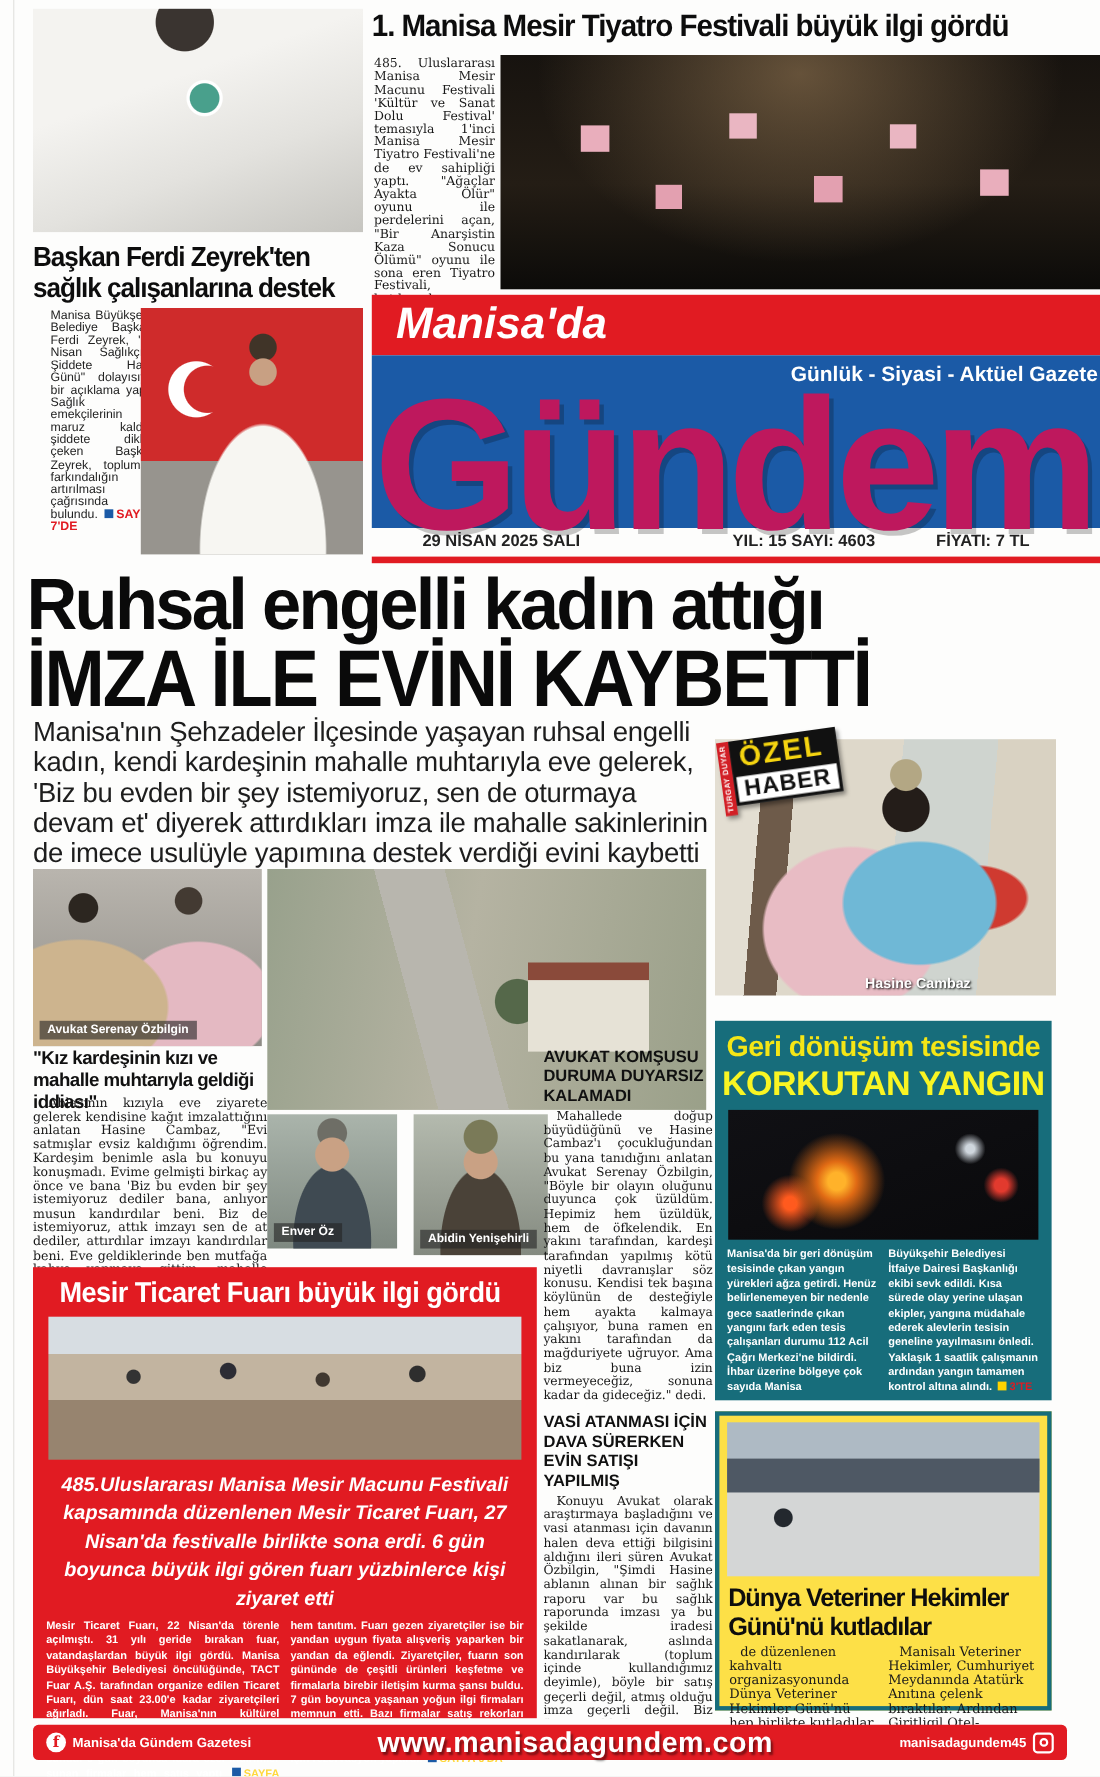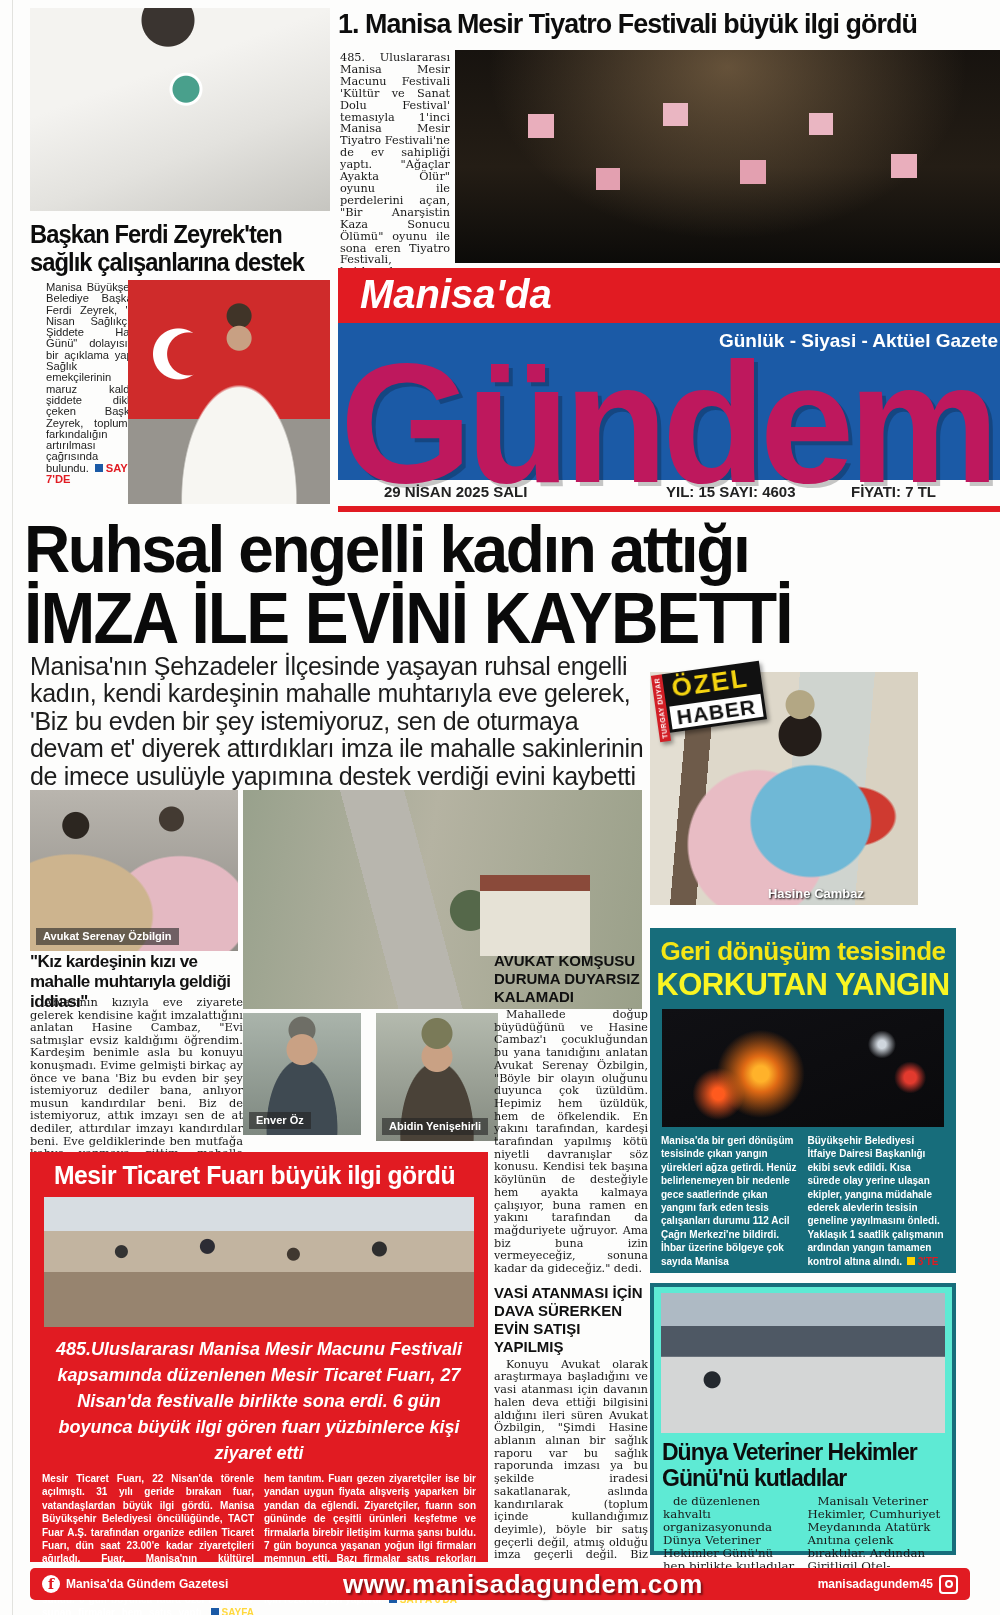--- a/index.html
+++ b/index.html
@@ -58,21 +58,21 @@
   .dateline .d3{position:absolute;right:64px;}
   .red-rule{left:338px;top:506px;width:662px;height:6px;background:#e11b22;}
 
   
   .hl1{left:24px;top:511px;font-weight:900;font-size:66px;letter-spacing:-2.5px;color:#0a0a0a;
     white-space:nowrap;transform:scaleX(.97);transform-origin:left;}
   .hl2{left:24px;top:576px;font-weight:900;font-size:73px;letter-spacing:-2px;color:#0a0a0a;
     white-space:nowrap;transform:scaleX(.90);transform-origin:left;}
   .lead{left:30px;top:653px;width:614px;font-size:25px;line-height:27.4px;letter-spacing:-.3px;color:#1d1d1d;}
 
-  .ph-hasine{left:650px;top:672px;width:268px;height:233px;
+  .ph-hasine{left:650px;top:672px;width:310px;height:233px;
     background:radial-gradient(circle at 56% 14%,#b3a784 0 14px,rgba(0,0,0,0) 15px),
       radial-gradient(circle at 56% 27%,#241d19 0 21px,rgba(0,0,0,0) 22px),
       radial-gradient(circle at 56% 30%,#c89c82 0 10px,rgba(0,0,0,0) 11px),
       radial-gradient(ellipse at 60% 64%,#6fb8d6 0 26%,rgba(0,0,0,0) 27%),
       radial-gradient(ellipse at 40% 74%,#e8bcc4 0 30%,rgba(0,0,0,0) 31%),
       radial-gradient(ellipse at 76% 62%,#cf3a30 0 14%,rgba(0,0,0,0) 15%),
       linear-gradient(95deg,#e3ded2 0 14%,#6e5b4a 14% 23%,#ded8ca 23% 52%,#cfd4cf 52% 78%,#d9d2c2 78% 100%);}
   .cap-hasine{position:absolute;left:44%;bottom:4px;color:#fff;font-weight:700;font-size:13px;
     text-shadow:1px 1px 2px #000;}
   .ozel{left:655px;top:668px;transform:rotate(-8deg);display:flex;align-items:stretch;
@@ -138,21 +138,21 @@
   .ph-fire{position:relative;margin:6px auto 0;width:282px;height:118px;
     background:radial-gradient(circle at 35% 55%,#ffb22a 0 8px,#e06a14 18px,rgba(0,0,0,0) 44px),
       radial-gradient(circle at 20% 72%,#ff5a1e 0 6px,rgba(0,0,0,0) 26px),
       radial-gradient(circle at 78% 30%,#cfd6dd 0 4px,rgba(0,0,0,0) 14px),
       radial-gradient(circle at 88% 58%,#e23a2e 0 6px,rgba(0,0,0,0) 16px),
       linear-gradient(160deg,#101014,#0a0a0c);}
   .fire-cols{display:flex;gap:9px;margin:7px 11px 0;}
   .fire-cols div{flex:1;font-weight:700;font-size:10px;line-height:13.4px;}
 
   
-  .vet{left:650px;top:1283px;width:306px;height:272px;background:#5eead4;border:4px solid #176d7b;box-sizing:border-box;}
+  .vet{left:650px;top:1283px;width:306px;height:272px;background:#fde047;border:4px solid #176d7b;box-sizing:border-box;}
   .ph-vet{position:relative;margin:6px auto 0;width:284px;height:140px;
     background:linear-gradient(#4e5864,#4e5864) 0 30%/100% 22% no-repeat,
       radial-gradient(circle at 18% 62%,#23282e 0 8px,rgba(0,0,0,0) 9px),
       linear-gradient(180deg,#aebac4 0 38%,#d4d6d6 38% 100%);}
   .vet-headline{margin:6px 8px 0;font-weight:900;font-size:23px;line-height:26px;letter-spacing:-1px;color:#0d0d0d;}
   .vet-cols{display:flex;gap:9px;margin:4px 9px 0;}
   .vet-cols div{flex:1;font-size:11.8px;line-height:13px;text-indent:10px;}
 
   
   .footer{left:30px;top:1568px;width:940px;height:32px;background:#e11b22;border-radius:5px;

